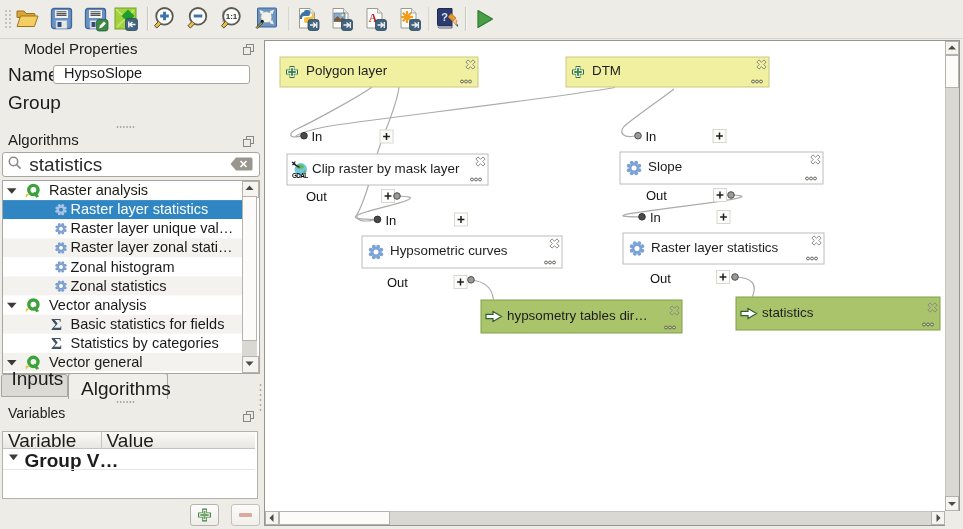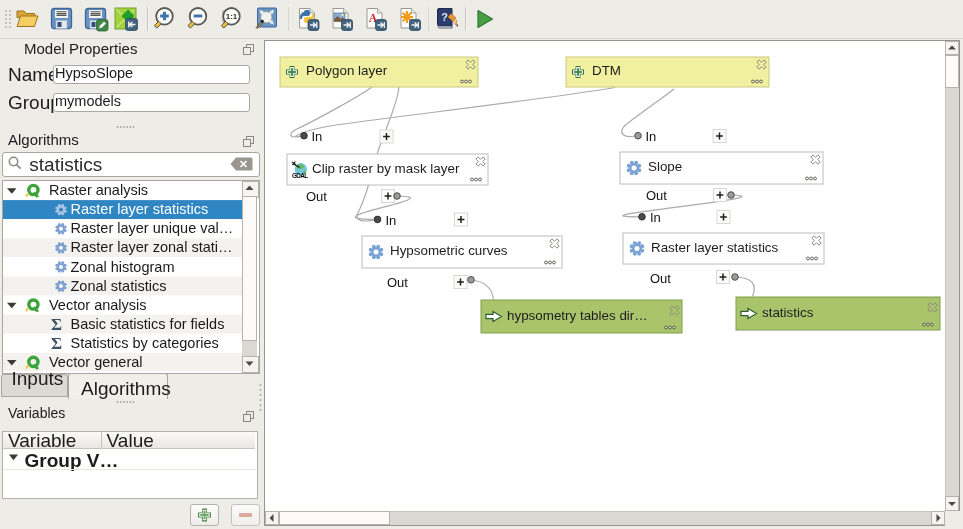--- a/index.html
+++ b/index.html
@@ -1,18 +1,18 @@
 <!DOCTYPE html>
 <html><head><meta charset="utf-8"><title>Model Designer</title>
 <style>
 html,body { margin:0; padding:0; width:963px; height:529px; overflow:hidden;
   background:#edece7; font-family:"Liberation Sans",sans-serif; }
 .lbl { position:absolute; color:#1c1c1c; white-space:nowrap; font-size:19px; line-height:1; }
 .inp { position:absolute; background:#fff; border:1px solid #a9a7a1; border-radius:3px;
-  font-size:14.5px; color:#1c1c1c; padding:0 0 0 1px; box-sizing:border-box; line-height:15px; }
+  font-size:14.5px; color:#1c1c1c; padding:0 0 0 10px; box-sizing:border-box; line-height:15px; }
 </style></head>
 <body>
 <div style="position:relative;width:963px;height:373px">
 <div style="position:absolute;left:0;top:0;width:963px;height:38px;background:#edece7;border-bottom:1px solid #d5d3cc"></div>
 <svg style="position:absolute;left:0;top:0" width="963" height="38" font-family="Liberation Sans,sans-serif">
       <circle cx="6" cy="11" r="1" fill="#b6b4ae"></circle>
       <circle cx="10" cy="11" r="1" fill="#b6b4ae"></circle>
       <circle cx="6" cy="15" r="1" fill="#b6b4ae"></circle>
       <circle cx="10" cy="15" r="1" fill="#b6b4ae"></circle>
       <circle cx="6" cy="19" r="1" fill="#b6b4ae"></circle>
@@ -138,21 +138,20 @@
       <path d="M466.5,7 v24" stroke="#f7f6f2" stroke-width="1"></path>
     </svg>
 <div class="lbl" style="left:24px;top:40.6px;font-size:15px">Model Properties</div>
     <svg style="position:absolute;left:243px;top:44px" width="11" height="11">
       <rect x="3.5" y="0.5" width="7" height="7" fill="none" stroke="#8a8880" stroke-width="1"></rect>
       <rect x="0.5" y="3.5" width="7" height="7" fill="#edece7" stroke="#8a8880" stroke-width="1"></rect>
     </svg>
     <div class="lbl" style="left:8px;top:65px">Name</div>
     <div class="inp" style="left:53px;top:64.5px;width:197px;height:19px">HypsoSlope</div>
     <div class="lbl" style="left:8px;top:92.8px">Group</div>
-    <div class="inp" style="left:53px;top:92.5px;width:197px;height:19px">mymodels</div>
     <svg style="position:absolute;left:116px;top:125px" width="20" height="4">
       <circle cx="1.5" cy="2" r="0.9" fill="#a5a39b"></circle>
       <circle cx="4.7" cy="2" r="0.9" fill="#a5a39b"></circle>
       <circle cx="7.9" cy="2" r="0.9" fill="#a5a39b"></circle>
       <circle cx="11.100000000000001" cy="2" r="0.9" fill="#a5a39b"></circle>
       <circle cx="14.3" cy="2" r="0.9" fill="#a5a39b"></circle>
       <circle cx="17.5" cy="2" r="0.9" fill="#a5a39b"></circle>
     </svg>
     <div class="lbl" style="left:8px;top:132.3px;font-size:15px">Algorithms</div>
     <svg style="position:absolute;left:243px;top:136px" width="11" height="11">

